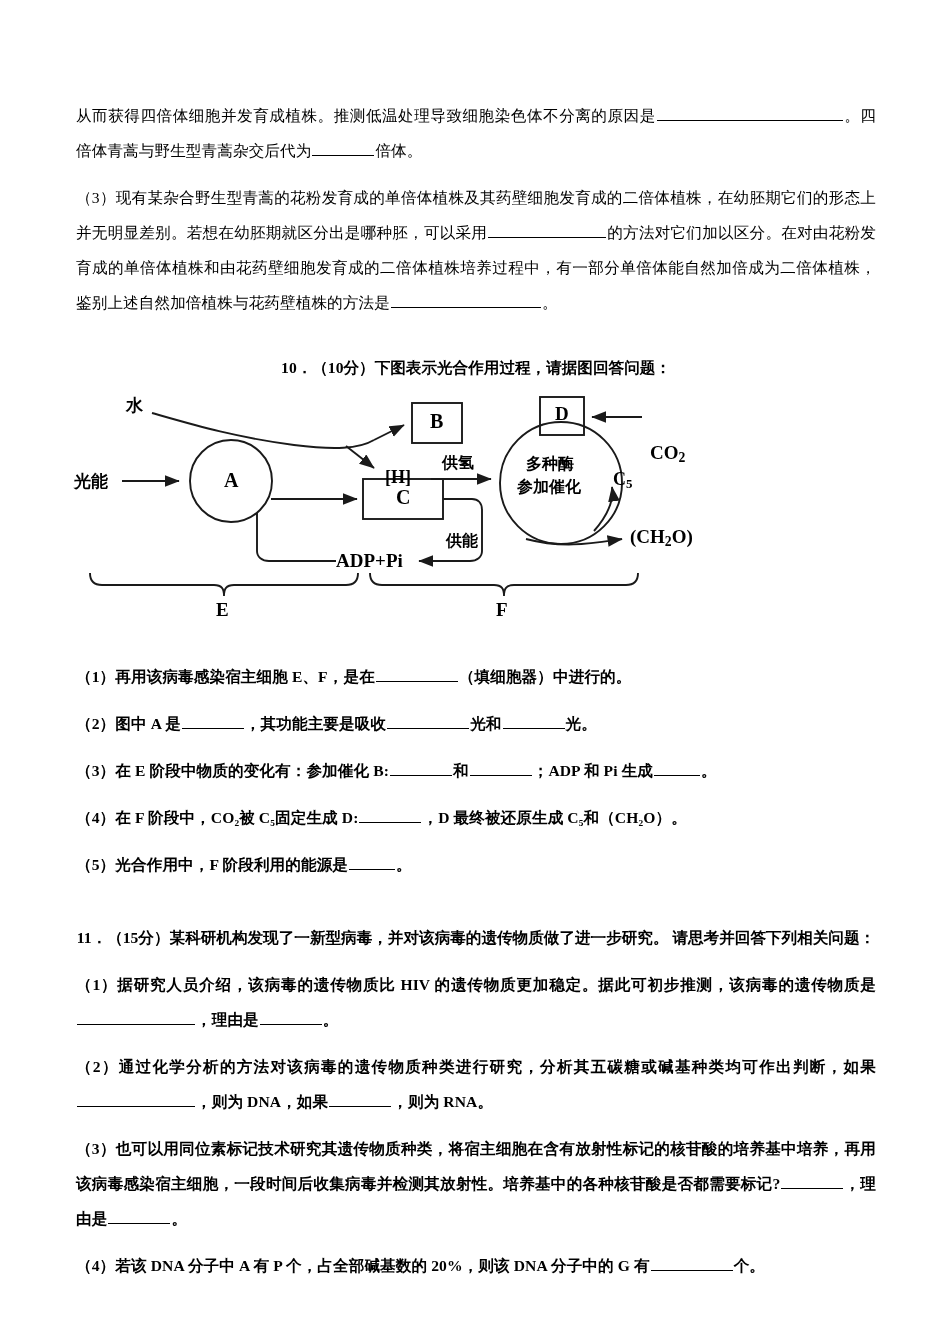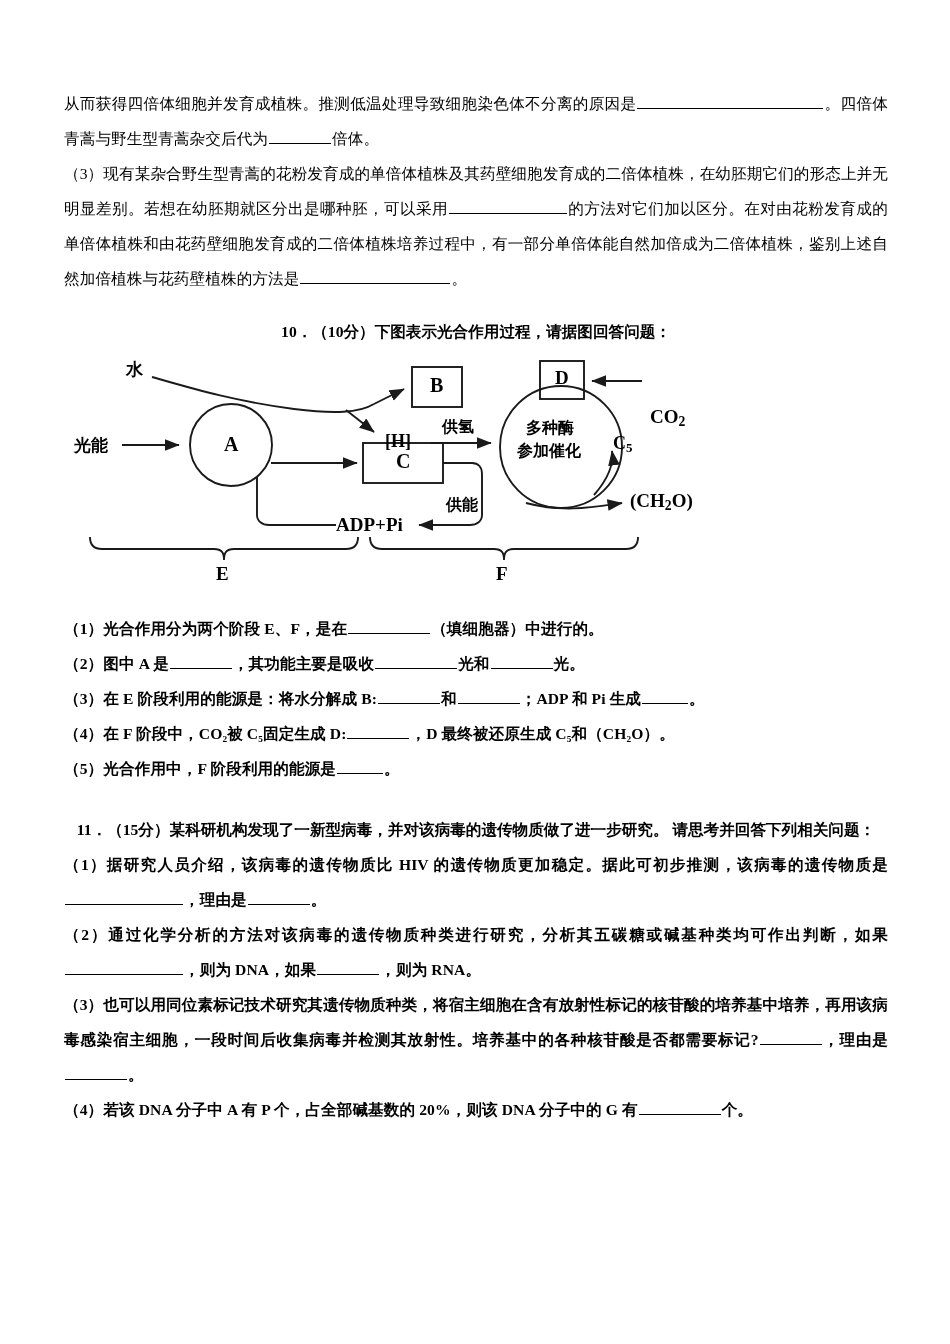--- a/index.html
+++ b/index.html
@@ -23,21 +23,21 @@
     position: absolute;
     left: 64px;
     top: 86px;
     width: 824px;
   }
   .para {
     font-size: 15.6px;
     line-height: 35px;
     text-align: justify;
     text-justify: inter-ideograph;
-    margin: 0;
+    margin: 12px;
     letter-spacing: 0.1px;
   }
   .para.bold { font-weight: bold; }
   .q-head {
     font-size: 15.6px;
     line-height: 35px;
     font-weight: bold;
     margin: 0;
     text-align: center;
   }
@@ -150,25 +150,25 @@
       <span class="fig-label" style="left:539px; top:78px; font-size:18px;"><span>C</span><span class="sub">5</span></span>
       <span class="fig-label" style="left:556px; top:135px; font-size:19px;"><span>(CH</span><span class="sub">2</span><span>O)</span></span>
       <span class="fig-label fig-cn" style="left:452px; top:63px; font-size:16px;">多种酶</span>
       <span class="fig-label fig-cn" style="left:443px; top:86px; font-size:16px;">参加催化</span>
       <span class="fig-label" style="left:142px; top:208px; font-size:19px;">E</span>
       <span class="fig-label" style="left:422px; top:208px; font-size:19px;">F</span>
     </div>
 
     <div class="spacer-10"></div>
 
-    <p class="para bold"><span>（1）</span><span>光合作用分为两个阶段 E、F，是在</span><span class="blank b-sm"></span><span>（填细胞器）中进行的。</span></p>
+    <p class="para bold"><span>（1）</span><span>再用该病毒感染宿主细胞 E、F，是在</span><span class="blank b-sm"></span><span>（填细胞器）中进行的。</span></p>
 
     <p class="para bold"><span>（2）</span><span>图中 A 是</span><span class="blank b-xs"></span><span>，其功能主要是吸收</span><span class="blank b-sm"></span><span>光和</span><span class="blank b-xs"></span><span>光。</span></p>
 
-    <p class="para bold"><span>（3）</span><span>在 E 阶段利用的能源是：将水分解成 B:</span><span class="blank b-xs"></span><span>和</span><span class="blank b-xs"></span><span>；ADP 和 Pi 生成</span><span class="blank b-tiny"></span><span>。</span></p>
+    <p class="para bold"><span>（3）</span><span>在 E 阶段中物质的变化有：参加催化 B:</span><span class="blank b-xs"></span><span>和</span><span class="blank b-xs"></span><span>；ADP 和 Pi 生成</span><span class="blank b-tiny"></span><span>。</span></p>
 
     <p class="para bold"><span>（4）</span><span>在 F 阶段中，CO₂被 C₅固定生成 D:</span><span class="blank b-xs"></span><span>，D 最终被还原生成 C₅和（CH₂O）。</span></p>
 
     <p class="para bold"><span>（5）</span><span>光合作用中，F 阶段利用的能源是</span><span class="blank b-tiny"></span><span>。</span></p>
 
     <div class="spacer-26"></div>
 
     <p class="q-head"><span>11</span><span>．</span><span>（15分）</span><span>某科研机构发现了一新型病毒，并对该病毒的遗传物质做了进一步研究。 请思考并回答下列相关问题：</span></p>
 
     <p class="para bold"><span>（1）</span><span>据研究人员介绍，该病毒的遗传物质比 HIV 的遗传物质更加稳定。据此可初步推测，该病毒的遗传物质是</span><span class="blank b-md"></span><span>，理由是</span><span class="blank b-xs"></span><span>。</span></p>

